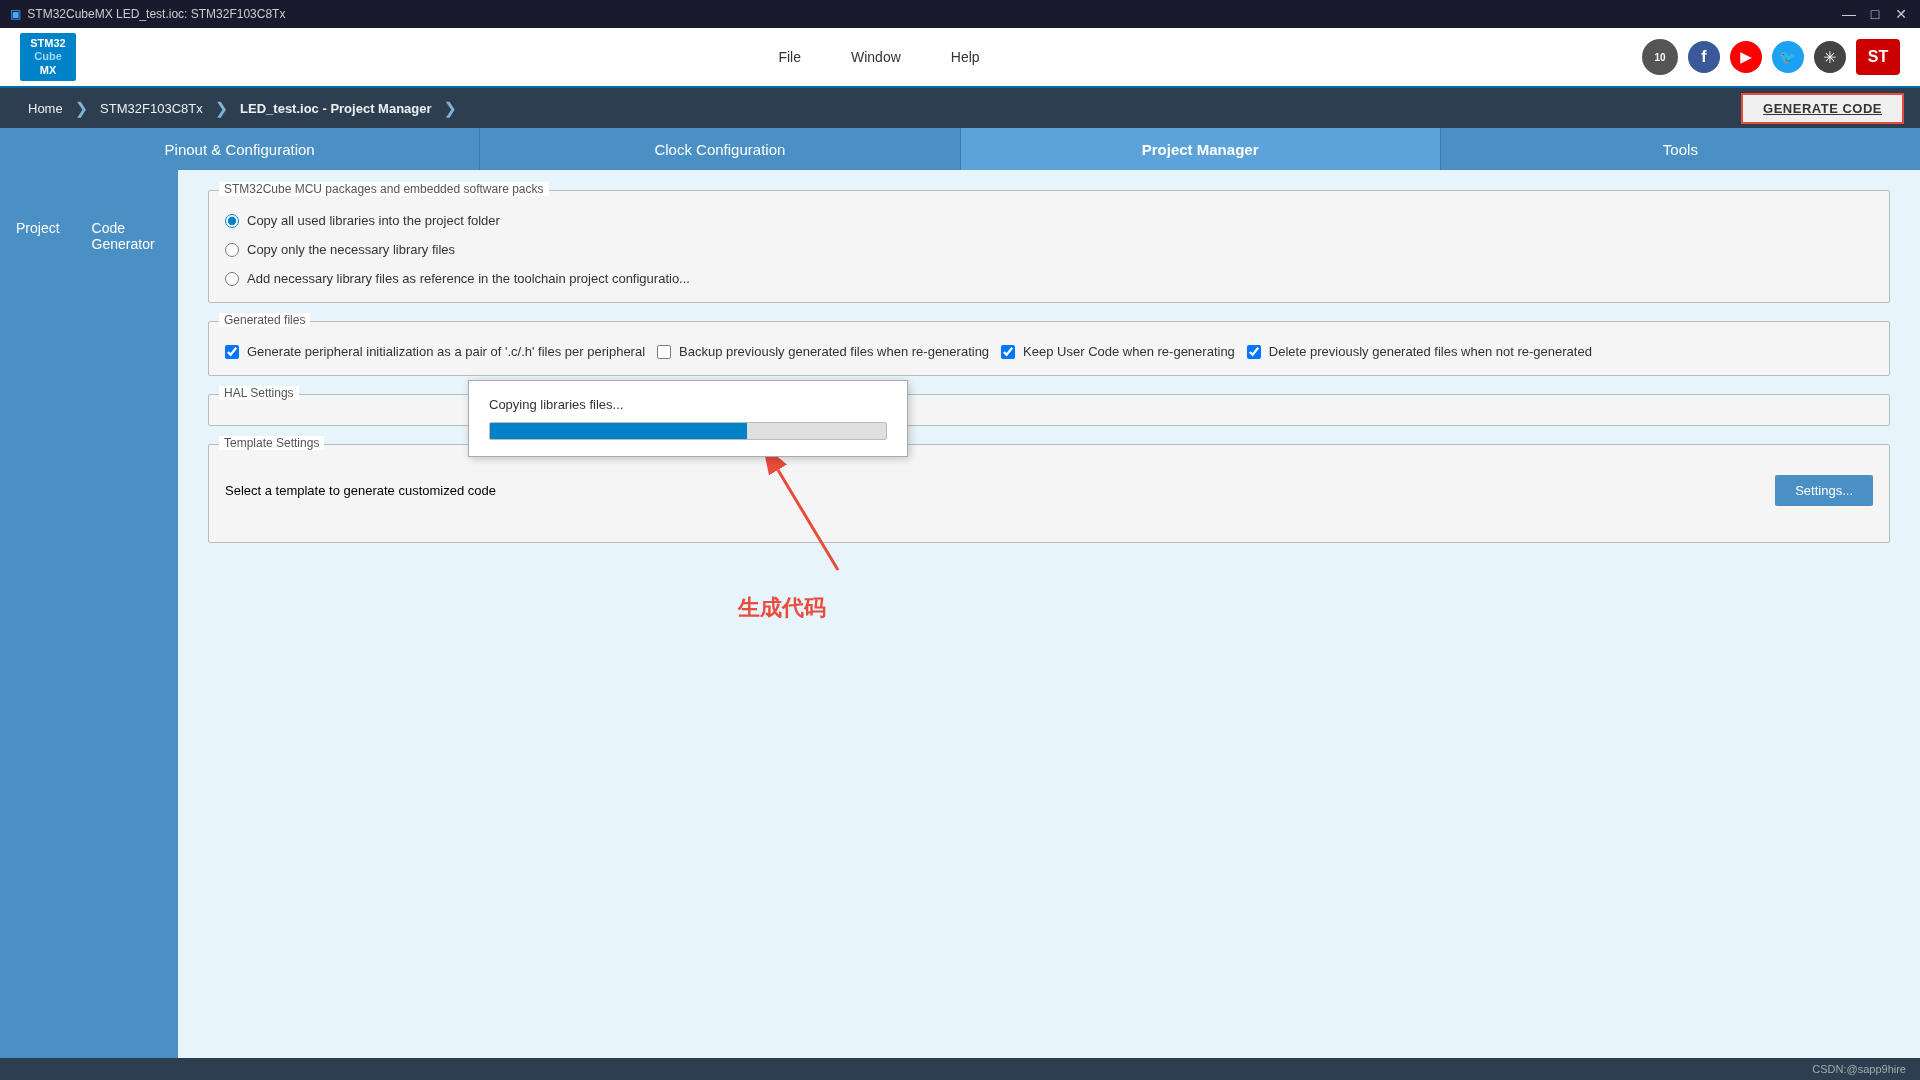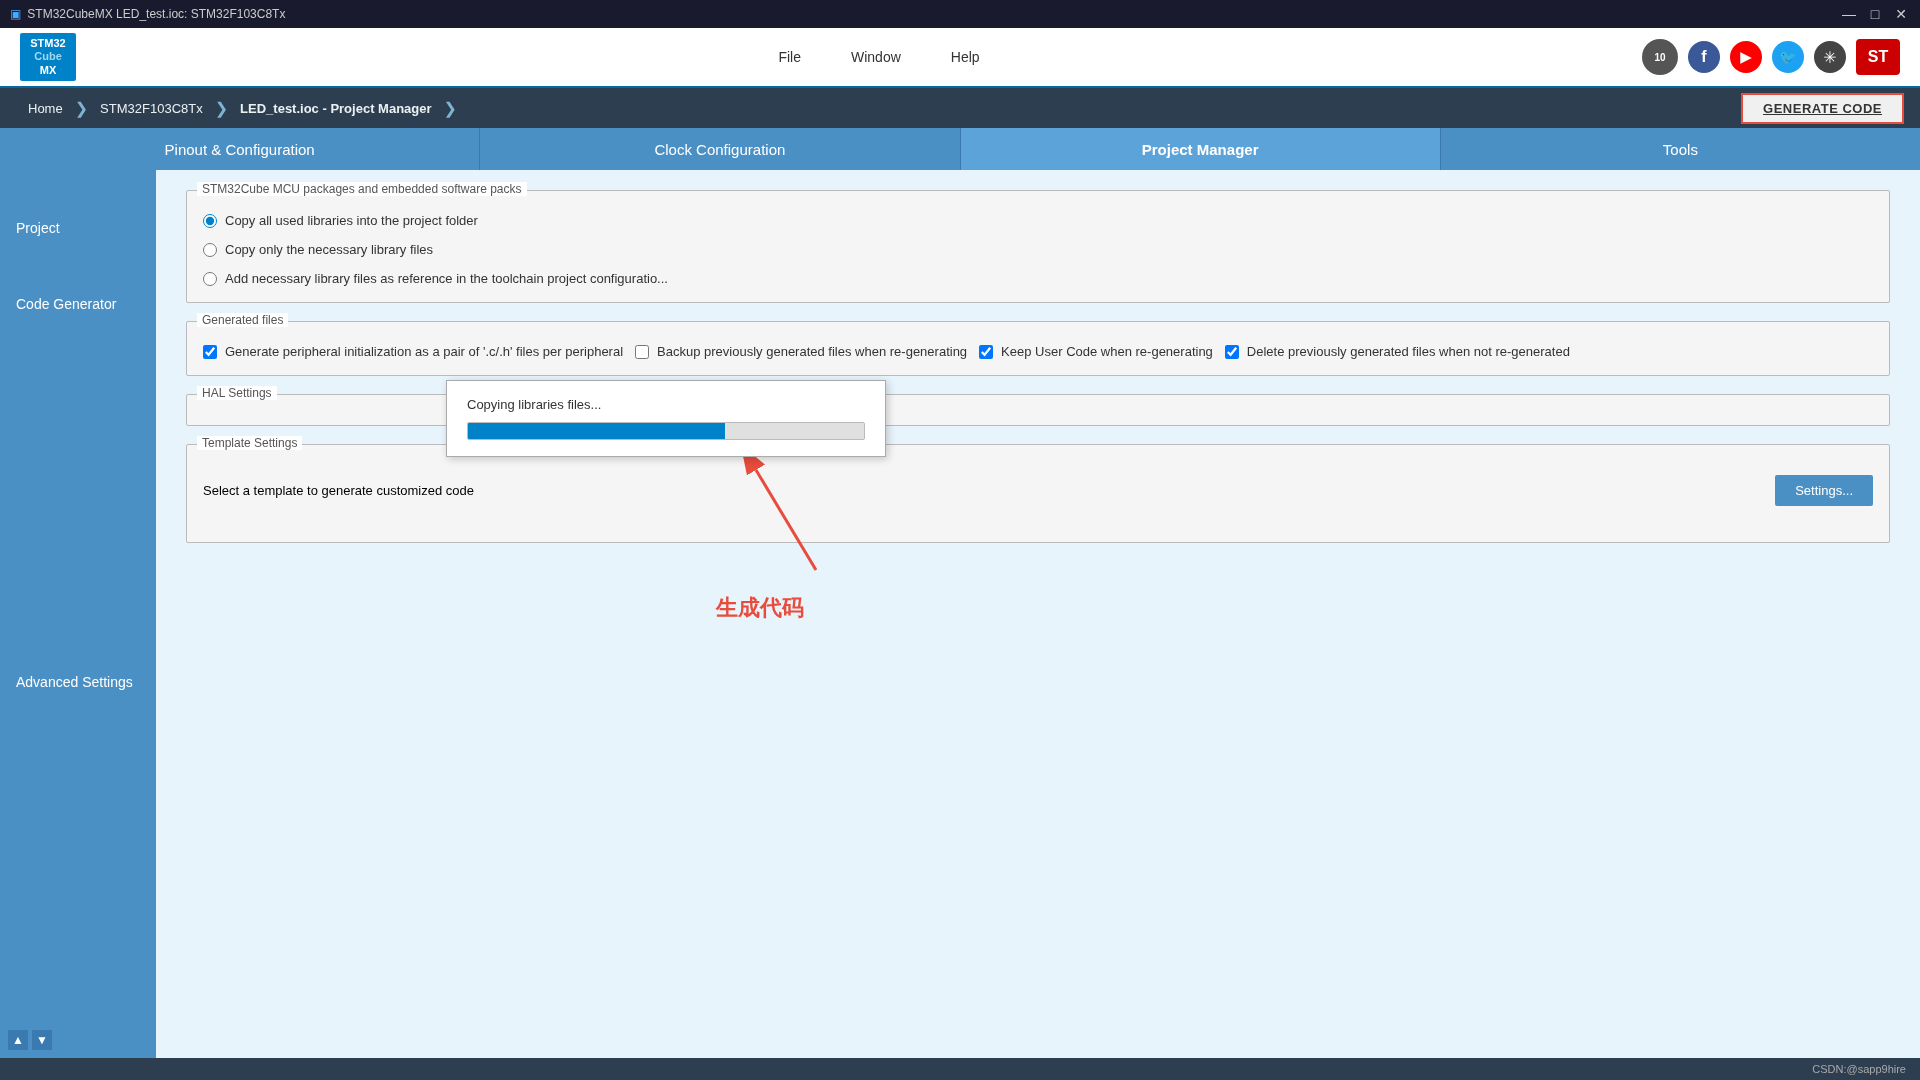--- a/index.html
+++ b/index.html
@@ -107,24 +107,24 @@
 
     
     .main-layout {
       display: flex;
       height: calc(1080px - 28px - 60px - 40px - 42px - 22px);
       background: #e8f4fc;
     }
 
     
     .sidebar {
-      width: 156px;
+      width: 178px;
       background: #4a90c4;
       display: flex;
-      flex-direction: column;
+      flex-direction: row;
       padding-top: 20px;
     }
     .sidebar-item {
       color: white;
       font-size: 14px;
       padding: 30px 16px;
       cursor: pointer;
       text-align: left;
     }
 

